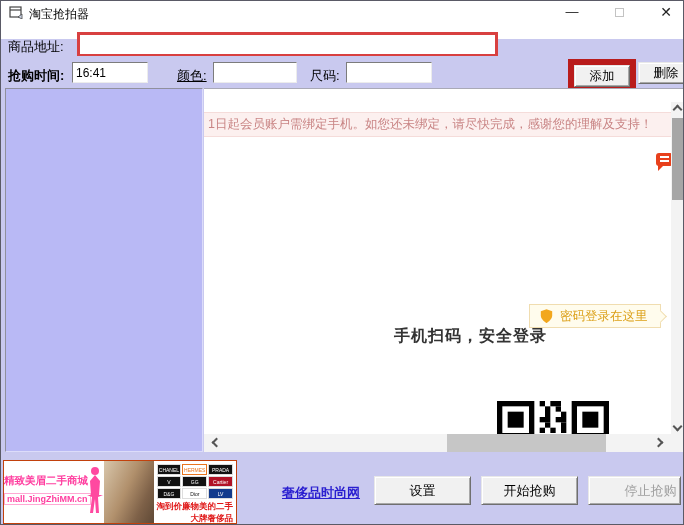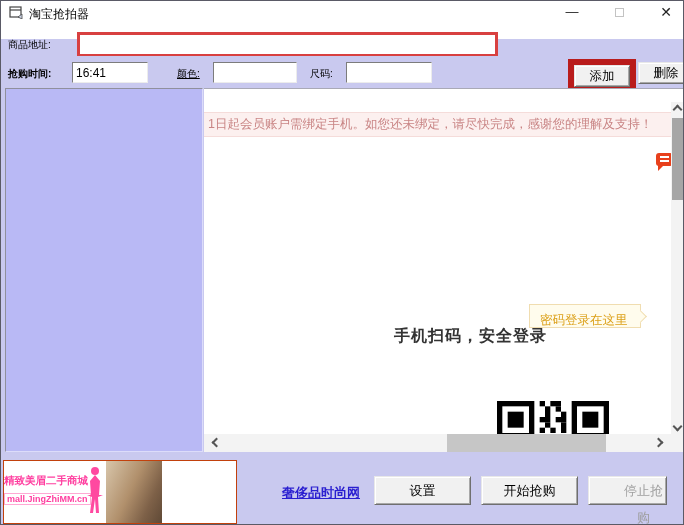--- a/index.html
+++ b/index.html
@@ -12,21 +12,21 @@
   .win-icon { position:absolute; left:8px; top:5px; width:14px; height:13px; }
   .win-title { position:absolute; left:28px; top:5px; font-size:12px; color:#000; }
   .win-ctl { position:absolute; top:0; width:30px; height:22px; text-align:center;
              line-height:22px; font-size:13px; color:#222; cursor:default; }
   .win-min { left:556px; }
   .win-max { left:604px; }
   .max-box { position:absolute; left:10px; top:7px; width:9px; height:9px; border:1px solid #c3c3c3; }
   .win-close { left:650px; font-size:14px; }
 
   
-  .lbl { position:absolute; font-size:10px; color:#000; }
+  .lbl { position:absolute; font-size:13px; color:#000; }
   .tin { position:absolute; height:21px; background:#fff; border:1px solid;
          border-color:#7c7c7c #ececec #ececec #7c7c7c; font-size:12px; padding:0 3px;
          font-family:"Liberation Sans",sans-serif; outline:none; }
   .red-frame { position:absolute; border:3px solid #d84040; background:#fff; }
   .red-frame input { width:100%; height:100%; border:none; outline:none; font-size:12px; padding:0 3px; }
   .hint-red { position:absolute; left:437px; top:66px; font-size:12.5px; color:#f5434e; }
   .sbtn { width:56px; height:22px; background:#f1f1f1; border:1px solid;
           border-color:#e8e8e8 #6f6f6f #6f6f6f #e8e8e8;
           box-shadow:inset 1px 1px 0 #fff, inset -1px -1px 0 #a8a8a8;
           font-size:12.5px; text-align:center; line-height:20px; color:#000; }
@@ -43,21 +43,21 @@
             font-size:12.5px; color:#c98585; line-height:23px; padding-left:4px;
             white-space:nowrap; overflow:hidden; }
   .chat-icon { position:absolute; left:452px; top:64px; width:17px; height:13px;
                background:#e8401c; border-radius:3px; }
   .chat-icon::before { content:""; position:absolute; left:4px; top:3px; width:9px; height:2px;
                background:#fff; box-shadow:0 4px 0 #fff; }
   .chat-icon::after { content:""; position:absolute; left:2px; top:12px;
                border:3px solid transparent; border-top-color:#e8401c; border-left-color:#e8401c; }
   .tooltip { position:absolute; left:325px; top:215px; height:24px; background:#fffced;
              border:1px solid #f0ddb0; display:flex; align-items:center; gap:7px;
-             padding:0 12px 0 10px; font-size:12.5px; color:#dca019;flex-direction:column; }
+             padding:0 12px 0 10px; font-size:12.5px; color:#dca019; }
   .tooltip::after { content:""; position:absolute; right:-5px; top:7px; width:8px; height:8px;
              background:#fffced; border-top:1px solid #f0ddb0; border-right:1px solid #f0ddb0;
              transform:rotate(45deg); }
   .slogan { position:absolute; left:190px; top:237px; font-size:16px; font-weight:bold;
             color:#333; letter-spacing:1px; }
   .qr-box { position:absolute; left:293px; top:312px; width:112px; height:35px; overflow:hidden; }
 
   
   .hscroll { position:absolute; left:0; right:14px; bottom:0; height:18px; background:#f3f3f3; }
   .hthumb { position:absolute; left:243px; top:0; width:159px; height:18px; background:#c6c6c6; }
@@ -84,21 +84,21 @@
           border:1px solid #ddd; overflow:hidden; letter-spacing:0; }
   .tagline { font-size:8.5px; font-weight:bold; color:#e01818; text-align:right; line-height:10px; margin-top:2px; white-space:nowrap; }
   .lux-link { position:absolute; left:281px; top:483px; font-size:13px; font-weight:bold;
               color:#2a1fd0; text-decoration:underline; cursor:pointer; }
   .btn { position:absolute; top:475px; height:29px; background:#f1f1f1; border:1px solid;
          border-color:#e8e8e8 #6f6f6f #6f6f6f #e8e8e8;
          box-shadow:inset 1px 1px 0 #fff, inset -1px -1px 0 #a8a8a8;
          font-size:13px; text-align:center; line-height:27px; color:#000; cursor:default; }
   .btn-settings { left:373px; width:97px; }
   .btn-start { left:480px; width:97px; }
-  .btn-stop { left:587px; width:79px; color:#9e9e9e;padding-left:32px; }
+  .btn-stop { left:587px; width:93px; color:#9e9e9e;padding-left:32px; }
 </style>
 </head>
 <body>
 
 <div class="window">
 
   <div class="titlebar">
     <svg class="win-icon" viewBox="0 0 14 13">
       <rect x="1" y="1" width="11" height="10" fill="#fff" stroke="#444" stroke-width="1.2"></rect>
       <line x1="1" y1="4" x2="12" y2="4" stroke="#444" stroke-width="1.2"></line>
@@ -201,20 +201,35 @@
       <div class="ad-store">精致美眉二手商城</div>
       <span class="ad-url">mall.JingZhiMM.cn</span>
     </div>
     <div class="ad-sil">
       <svg width="20" height="54" viewBox="0 0 20 54">
         <circle cx="11" cy="6" r="4" fill="#ff49a0"></circle>
         <path d="M11 10 L16 16 L15 30 L19 30 L14 32 L15 48 L12 48 L11 34 L9 48 L6 48 L8 32 L3 30 L7 30 L6 16 Z" fill="#ff49a0"></path>
       </svg>
     </div>
     <div class="ad-photo"></div>
+    <div class="ad-right">
+      <div class="logo-grid">
+        <span class="logo" style="background: rgb(17, 17, 17); color: rgb(255, 255, 255);">CHANEL</span>
+        <span class="logo" style="background: rgb(255, 255, 255); color: rgb(232, 116, 30); border-color: rgb(232, 116, 30);">HERMES</span>
+        <span class="logo" style="background: rgb(17, 17, 17); color: rgb(255, 255, 255);">PRADA</span>
+        <span class="logo" style="background: rgb(17, 17, 17); color: rgb(255, 255, 255);">V</span>
+        <span class="logo" style="background: rgb(17, 17, 17); color: rgb(255, 255, 255);">GG</span>
+        <span class="logo" style="background: rgb(176, 18, 38); color: rgb(255, 255, 255);">Cartier</span>
+        <span class="logo" style="background: rgb(17, 17, 17); color: rgb(255, 255, 255);">D&amp;G</span>
+        <span class="logo" style="background: rgb(255, 255, 255); color: rgb(17, 17, 17);">Dior</span>
+        <span class="logo" style="background: rgb(18, 58, 140); color: rgb(255, 255, 255);">LV</span>
+      </div>
+      <div class="tagline">淘到价廉物美的二手</div>
+      <div class="tagline">大牌奢侈品</div>
+    </div>
   </div>
 
   <a class="lux-link">奢侈品时尚网</a>
   <div class="btn btn-settings">设置</div>
   <div class="btn btn-start">开始抢购</div>
   <div class="btn btn-stop">停止抢购</div>
 
 </div>
 
 </body></html>

